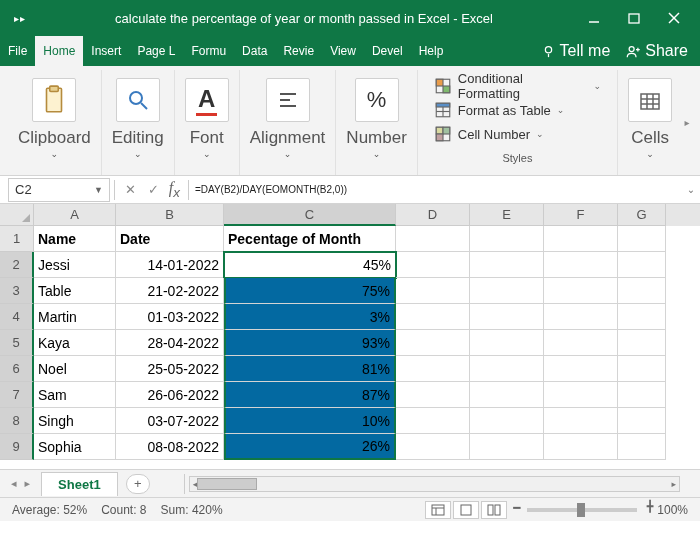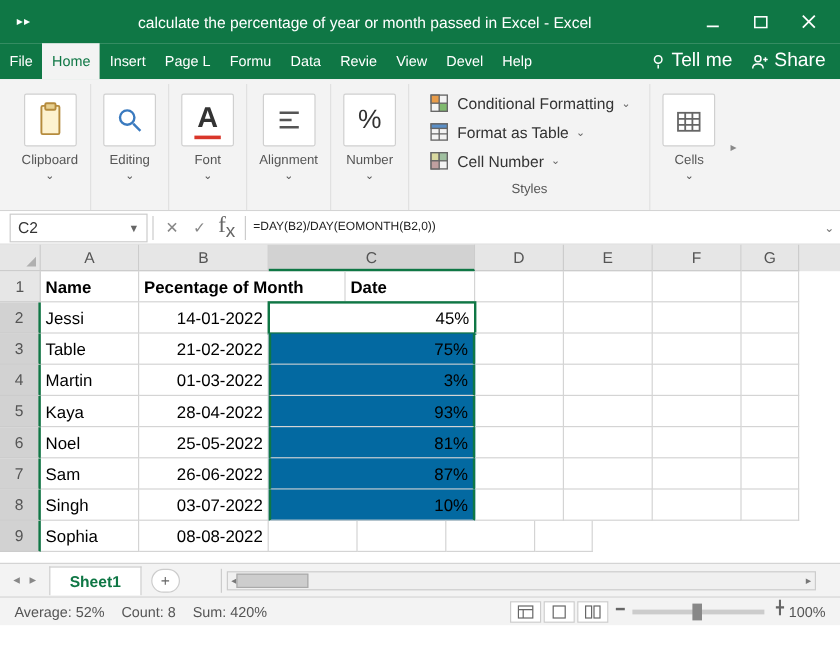--- a/index.html
+++ b/index.html
@@ -13,32 +13,32 @@
 .menu{height:30px;background:#0f7745;display:flex;align-items:stretch;color:#fff;font-size:12px}
 .menu-item{padding:0 8px;display:flex;align-items:center;cursor:pointer}
 .menu-item.active{background:#f3f3f3;color:#0f7745}
 .menu-spacer{flex:1}
 .menu-right{display:flex;align-items:center;padding-right:12px;gap:16px}
 .menu-right .mi{display:flex;align-items:center;gap:4px;font-size:16px}
 .ribbon{height:110px;background:#f3f3f3;border-bottom:1px solid #d4d4d4;display:flex;align-items:stretch;padding:4px 8px 0 8px}
 .rgroup{display:flex;flex-direction:column;align-items:center;border-right:1px solid #e1e1e1;padding:4px 10px 0 10px;position:relative}
 .rgroup.noborder{border-right:none}
 .rgroup-icon{width:44px;height:44px;border:1px solid #d0d0d0;background:#fff;display:flex;align-items:center;justify-content:center;border-radius:2px;margin-top:4px}
-.rgroup-label{font-size:11px;color:#555;margin-top:6px;text-align:center}
+.rgroup-label{font-size:17px;color:#555;margin-top:6px;text-align:center}
 .rgroup-arrow{font-size:9px;color:#555;margin-top:1px}
 .styles-group{display:flex;flex-direction:column;padding:4px 16px;border-right:1px solid #e1e1e1}
 .styles-row{display:flex;align-items:center;gap:6px;height:24px;font-size:13px;color:#333;cursor:pointer}
 .styles-row svg{flex-shrink:0}
 .styles-footer{text-align:center;font-size:11px;color:#555;margin-top:6px}
 .formula-bar{height:28px;display:flex;align-items:center;border-bottom:1px solid #d4d4d4;background:#fff;font-size:13px}
-.namebox{width:115px;height:24px;border:1px solid #ccc;margin:0 4px 0 8px;padding:0 6px;display:flex;align-items:center;justify-content:space-between;background:#fff}
+.namebox{width:102px;height:24px;border:1px solid #ccc;margin:0 4px 0 8px;padding:0 6px;display:flex;align-items:center;justify-content:space-between;background:#fff}
 .namebox span:last-child{font-size:9px;color:#666}
 .fb-btns{display:flex;align-items:center;gap:12px;padding:0 10px;color:#888}
 .fb-btns span{cursor:pointer}
-.fx-label{font-family:'Times New Roman',serif;color:#666;font-size:19px;padding-right:8px}
+.fx-label{font-style:italic;font-family:'Times New Roman',serif;color:#666;font-size:16px;padding-right:8px}
 .formula-input{flex:1;padding:0 6px;color:#222;font-size:10px}
 .fb-expand{width:18px;text-align:center;color:#777;font-size:10px}
 .grid-area{height:265px;display:flex;flex-direction:column;background:#fff}
 .col-headers{display:flex;height:22px;background:#e6e6e6}
 .corner{width:34px;border-right:1px solid #ccc;border-bottom:1px solid #ccc;background:#e6e6e6;position:relative}
 .corner::after{content:"";position:absolute;right:3px;bottom:3px;width:0;height:0;border-left:8px solid transparent;border-bottom:8px solid #b0b0b0}
 .ch{border-right:1px solid #ccc;border-bottom:1px solid #ccc;display:flex;align-items:center;justify-content:center;color:#555;font-size:13px;background:#e6e6e6}
 .ch.sel{background:#d2d2d2;border-bottom:2px solid #0f7745}
 .row{display:flex;height:26px}
 .rh{width:34px;border-right:1px solid #ccc;border-bottom:1px solid #ccc;background:#e6e6e6;display:flex;align-items:center;justify-content:center;color:#555;font-size:13px}
@@ -243,22 +243,22 @@
     <div class="ch cB">B</div>
     <div class="ch cC sel">C</div>
     <div class="ch cD">D</div>
     <div class="ch cE">E</div>
     <div class="ch cF">F</div>
     <div class="ch cG">G</div>
   </div>
   <div class="row">
       <div class="rh">1</div>
       <div class="cell cA bold">Name</div>
+      <div class="cell cB bold">Date</div>
       <div class="cell cC bold">Pecentage of Month</div>
-      <div class="cell cB bold">Date</div>
       <div class="cell cD"></div>
       <div class="cell cE"></div>
       <div class="cell cF"></div>
       <div class="cell cG"></div>
     </div>
   <div class="row">
       <div class="rh sel">2</div>
       <div class="cell cA">Jessi</div>
       <div class="cell cB right">14-01-2022</div>
       <div class="cell cC right active">45%</div>
@@ -324,20 +324,21 @@
       <div class="cell cC right sel sel-border">10%</div>
       <div class="cell cD"></div>
       <div class="cell cE"></div>
       <div class="cell cF"></div>
       <div class="cell cG"></div>
     </div>
   <div class="row">
       <div class="rh sel">9</div>
       <div class="cell cA">Sophia</div>
       <div class="cell cB right">08-08-2022</div>
+      <div class="cell cC right sel sel-border" style="border-bottom:2px solid #0f7745">26%</div>
       <div class="cell cD"></div>
       <div class="cell cE"></div>
       <div class="cell cF"></div>
       <div class="cell cG"></div>
     </div>
 </div>
 
 <div class="sheets">
   <div class="sheet-nav">
     <span>◂</span>

